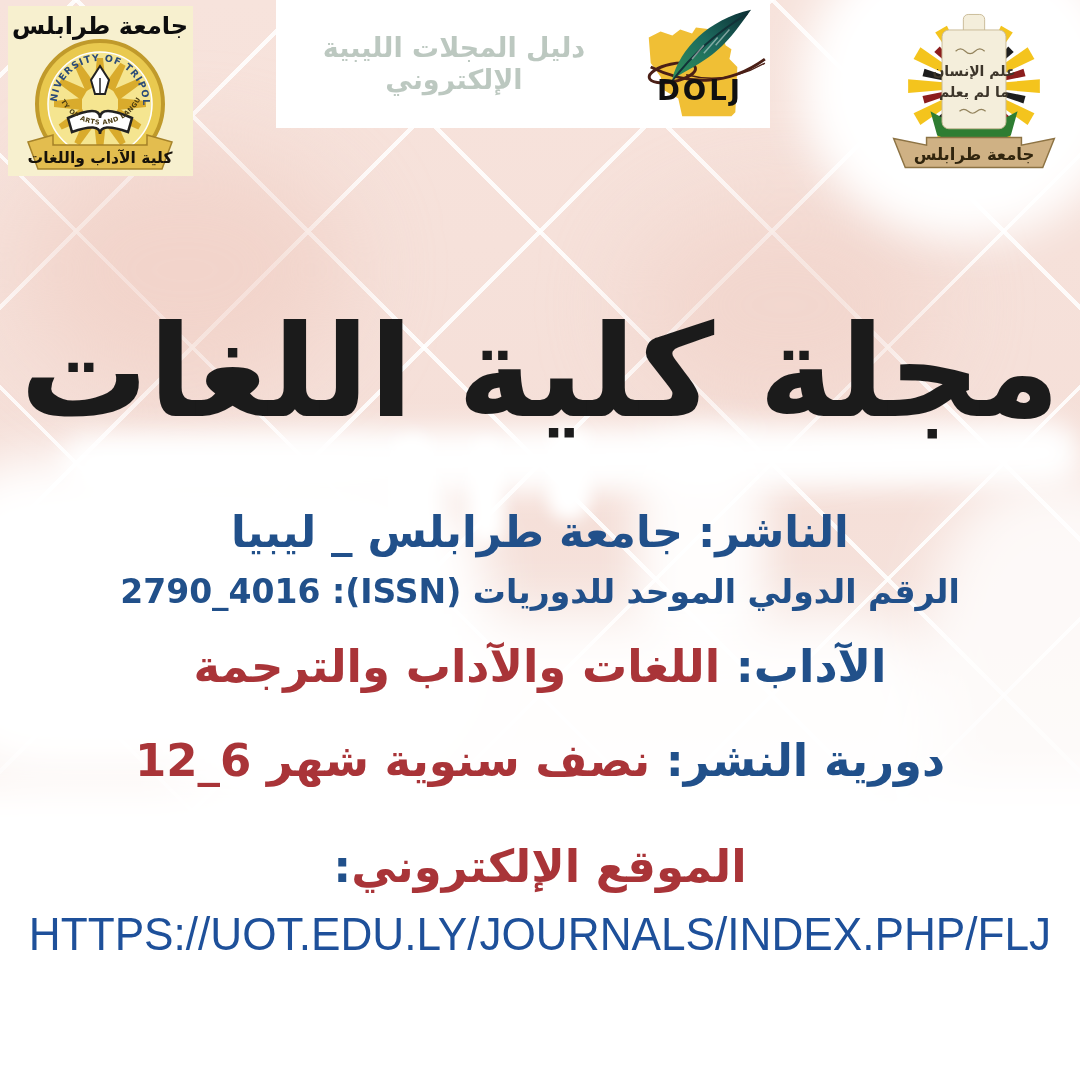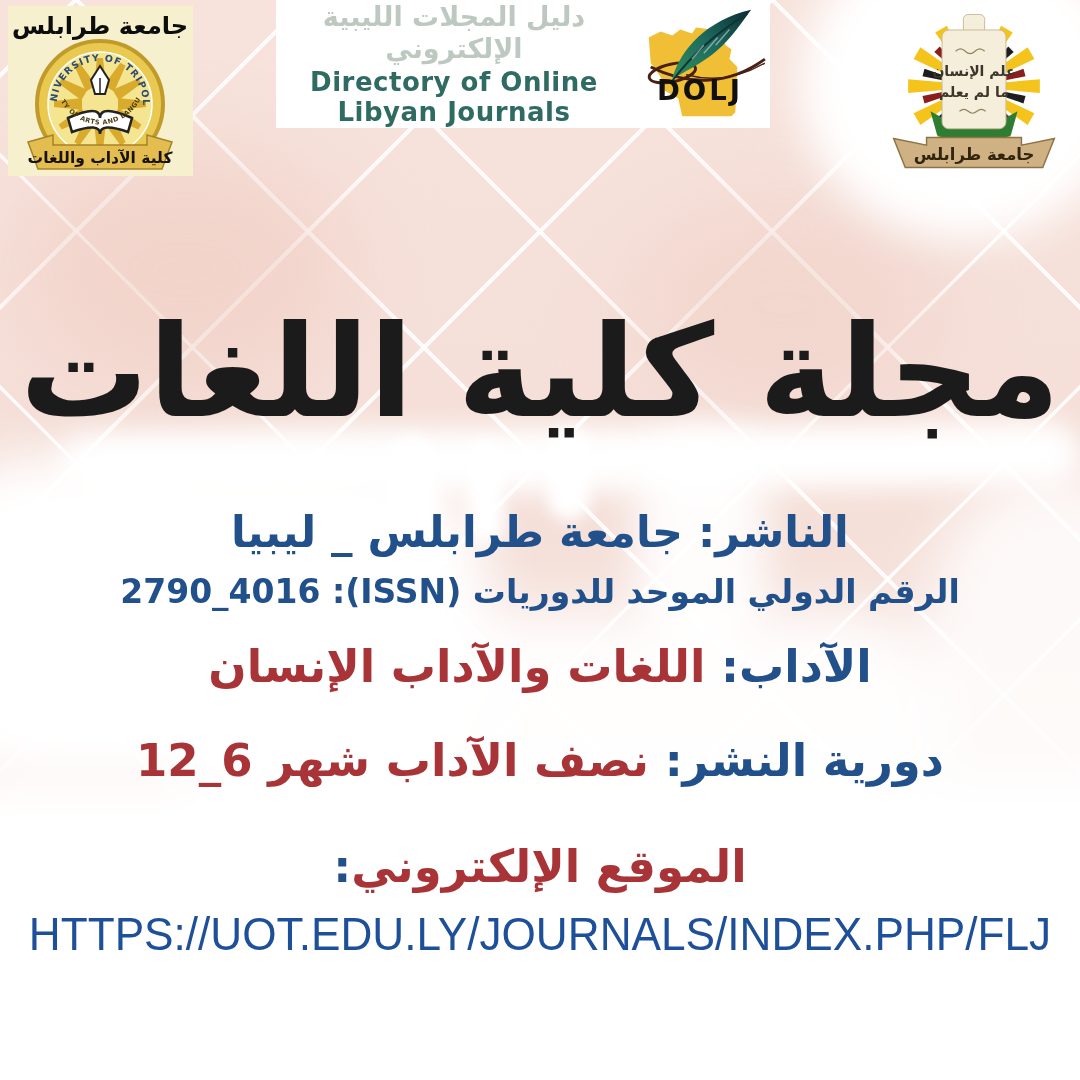--- a/index.html
+++ b/index.html
@@ -120,21 +120,20 @@
       </text>
       <text x="92" y="28" font-size="24" font-weight="bold" fill="#0d0d0d" text-anchor="middle">جامعة طرابلس</text>
       <path d="M20 136 L45 129 L45 139 H139 V129 L164 136 L154 163 H30 Z" fill="#e3bd4f" stroke="#a6832a" stroke-width="1.5"></path>
       <text x="92" y="157" font-size="15.5" font-weight="bold" fill="#17120a" text-anchor="middle">كلية الآداب واللغات</text>
     </svg>
   </div>
 
   <div class="dolj-card">
     <div class="dolj-text">
       <div class="dolj-ar">دليل المجلات الليبية الإلكتروني</div>
-      <div class="dolj-en">Directory of Online Libyan Journals</div>
     </div>
     <svg class="dolj-map" viewBox="0 0 150 126">
       <defs>
         <linearGradient id="qgrad" x1="0" y1="1" x2="1" y2="0">
           <stop offset="0" stop-color="#2f8f5a"></stop>
           <stop offset=".5" stop-color="#1d6a5e"></stop>
           <stop offset="1" stop-color="#0b2e33"></stop>
         </linearGradient>
       </defs>
       <path d="M28 36 L40 30 L52 34 L60 28 L72 32 L76 26 L92 28 L96 34 L104 36 L106 44 L112 48 L110 58 L118 66 L116 112 L112 116 L62 116 L58 98 L44 90 L40 76 L30 62 Z" fill="var(--map_yellow)"></path>
@@ -201,26 +200,26 @@
 
   <div class="tline" id="title">مجلة كلية اللغات</div>
 
   <div class="tline" id="l-issn">
     <span class="blue">الرقم الدولي الموحد للدوريات (ISSN):</span>
     <span class="blue num-ltr">2790_4016</span>
   </div>
 
   <div class="tline" id="l-spec">
     <span class="blue">الآداب:</span>
-    <span class="red">اللغات والآداب الإنسان</span>
+    <span class="red">اللغات والآداب والترجمة</span>
   </div>
 
   <div class="tline" id="l-freq">
     <span class="blue">دورية النشر:</span>
-    <span class="red">نصف الآداب شهر 6_12</span>
+    <span class="red">نصف سنوية شهر 6_12</span>
   </div>
 
   <div class="tline" id="l-site">
     <span class="red">الموقع الإلكتروني</span><span class="blue">:</span>
   </div>
 
   <div class="tline" id="l-url">HTTPS://UOT.EDU.LY/JOURNALS/INDEX.PHP/FLJ</div>
 
 </div>
 

